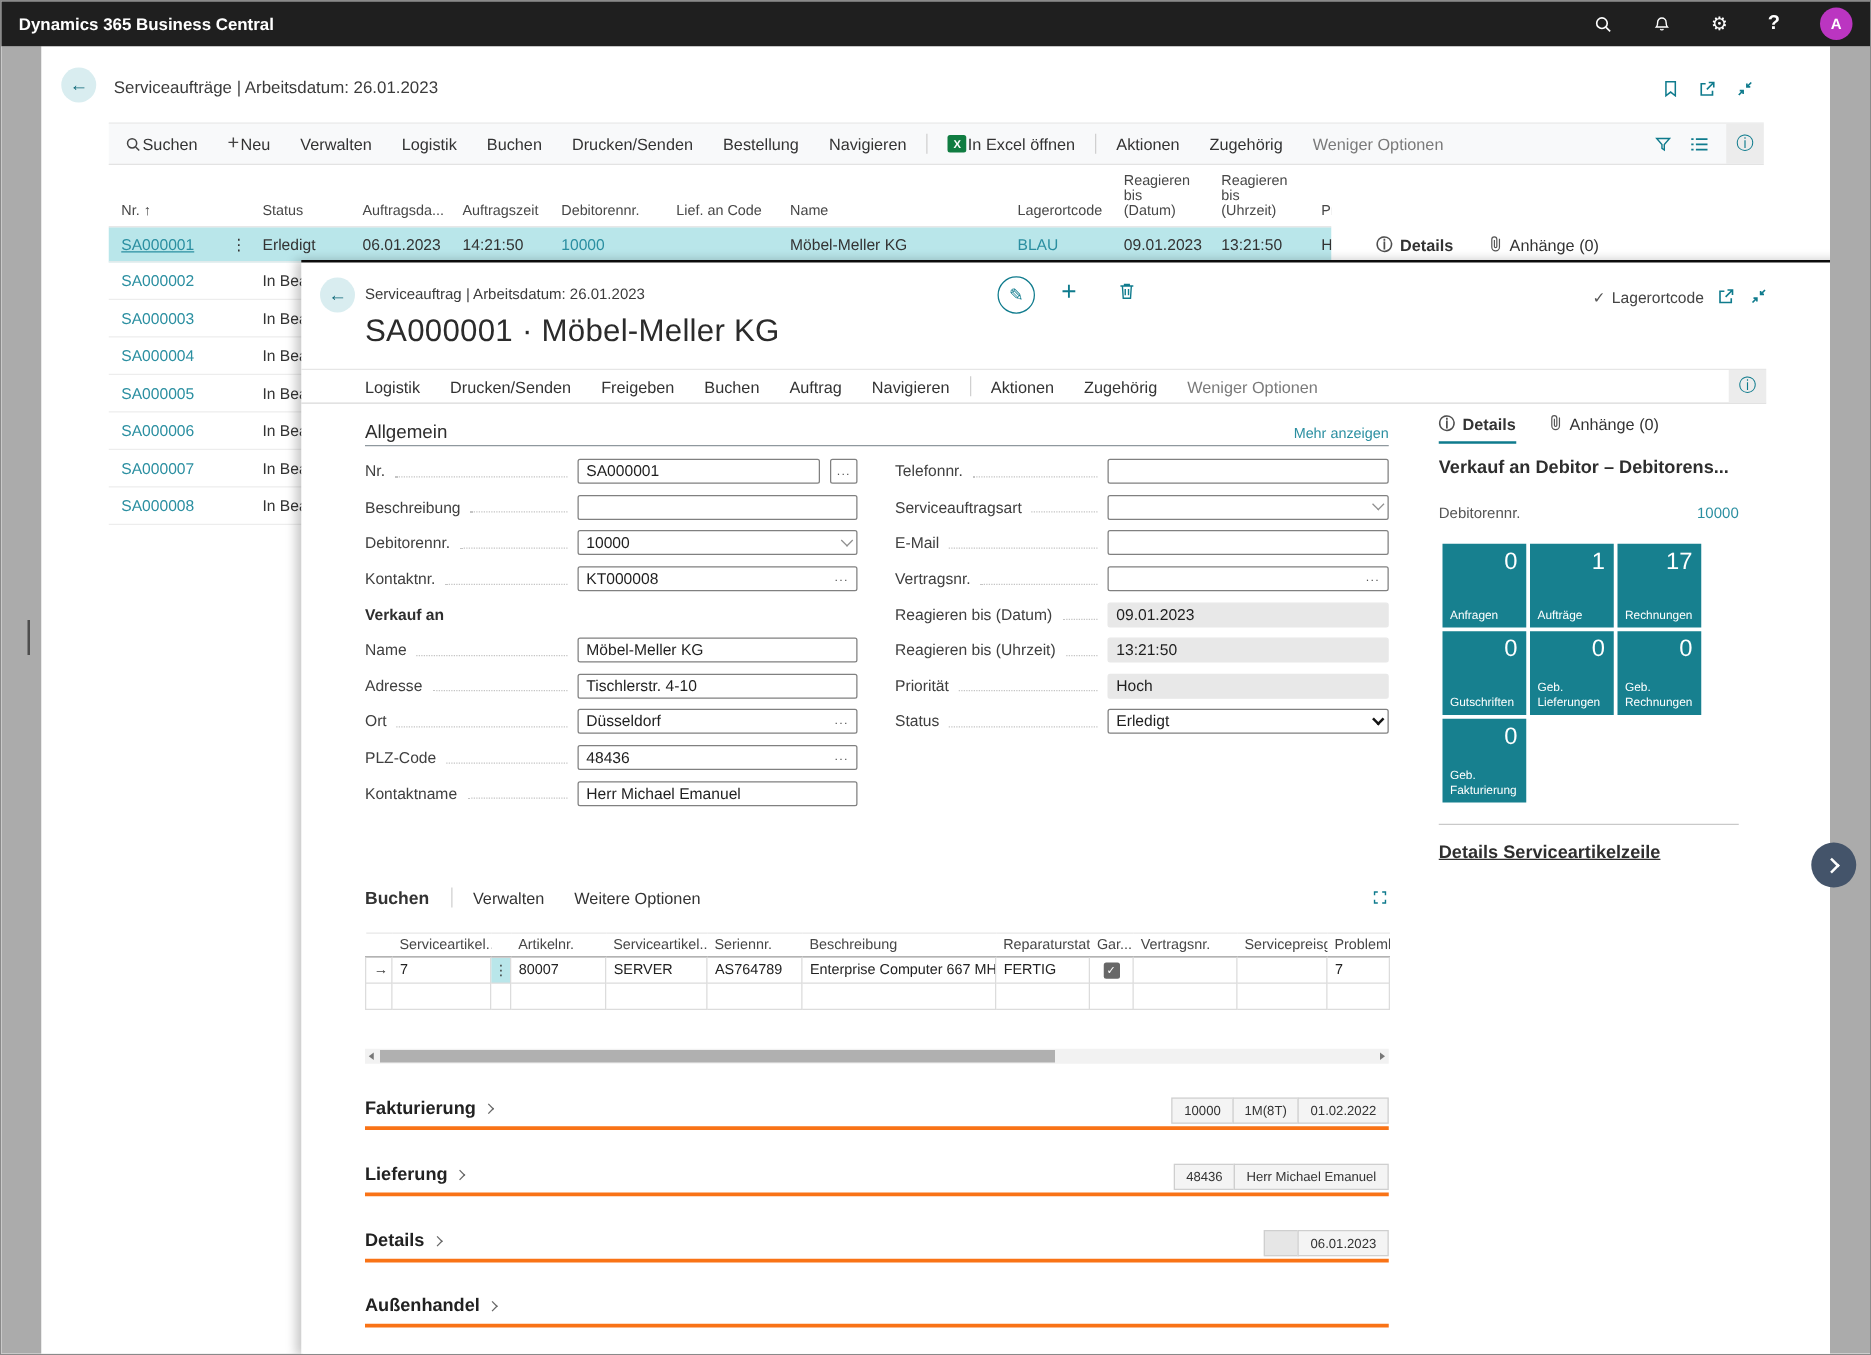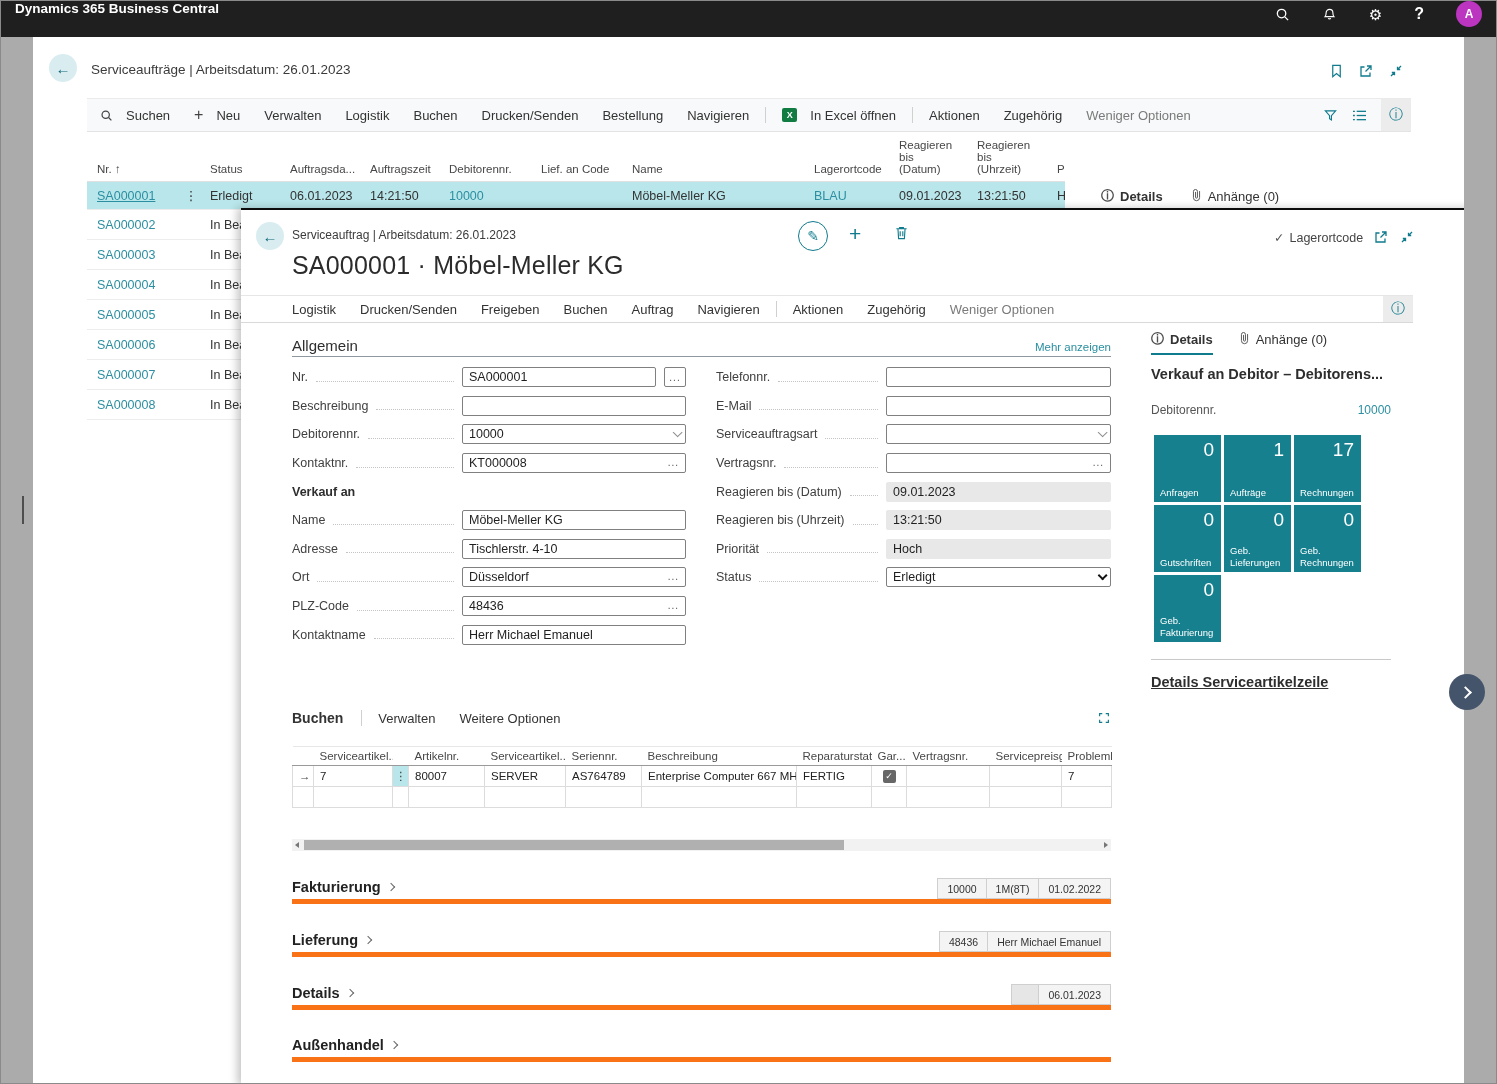--- a/index.html
+++ b/index.html
@@ -3,21 +3,21 @@
 <meta charset="utf-8">
 <style>
   * { margin:0; padding:0; box-sizing:border-box; }
   html,body { background:#e8e8e8; }
   .screen {
     position:relative; width:1497px; height:1084px; background:#fff;
     font-family:"Liberation Sans", sans-serif; overflow:hidden;
     border:1px solid #8a8a8a; color:#333;
   }
   
-  .topbar { position:absolute; left:0; top:0; width:100%; height:36px; background:#1f1f1f; display:flex; align-items:flex-start; z-index:50; }
+  .topbar { position:absolute; left:0; top:0; width:100%; height:36px; background:#1f1f1f; display:flex; align-items:center; z-index:50; }
   .topbar-title { margin-left:14px; font-size:13.5px; font-weight:bold; color:#fff; }
   .topbar-icons { margin-left:auto; display:flex; align-items:center; gap:32px; margin-right:14px; }
   .tb-ico { color:#fff; font-size:15px; line-height:1; display:flex; align-items:center; }
   .avatar { width:26px; height:26px; border-radius:50%; background:#bb35c1; color:#fff; font-size:12px; font-weight:bold; display:flex; align-items:center; justify-content:center; }
   
   .app { position:absolute; top:36px; left:0; right:0; bottom:0; background:#fff; }
   .left-strip  { position:absolute; left:0; top:0; width:32px; height:100%; background:#ababab; z-index:5; }
   .left-strip .thumb { position:absolute; left:21px; top:459px; width:2px; height:28px; background:#4d4d4d; }
   .right-strip { position:absolute; right:0; top:0; width:32px; height:100%; background:#ababab; z-index:30; }
   .next-btn { position:absolute; left:1448px; top:637px; width:36px; height:36px; border-radius:50%;
@@ -25,21 +25,21 @@
   .next-btn .nchev { width:9px; height:9px; border-right:2px solid #fff; border-top:2px solid #fff; transform:rotate(45deg); margin-right:3px; }
   
   .back-circle { position:absolute; width:28px; height:28px; border-radius:50%; background:#d9edf0; color:#0e6878; display:flex; align-items:center; justify-content:center; font-size:15px; }
   .lp-back { left:48px; top:17px; }
   .lp-breadcrumb { position:absolute; left:90px; top:25px; font-size:13.5px; color:#3b3b3b; }
   .lp-head-icons { position:absolute; top:26px; left:1328px; display:flex; gap:14px; align-items:center; }
   .teal-svg { display:flex; align-items:center; }
   
   .action-bar { position:absolute; left:86px; top:61px; width:1324px; height:34px; background:#f8f9fa;
     border-top:1px solid #eaeaea; border-bottom:1px solid #e3e3e3; display:flex; align-items:center; font-size:13px; color:#333; }
-  .action-bar .mi { display:flex; align-items:center; gap:13px; margin:0 12px; white-space:nowrap; cursor:pointer; }
+  .action-bar .mi { display:flex; align-items:center; gap:1px; margin:0 12px; white-space:nowrap; cursor:pointer; }
   .action-bar .mi:first-child { margin-left:13px; }
   .muted { color:#7a7a7a; }
   .vdiv { width:1px; height:16px; background:#d0d0d0; margin:0 4px; }
   .bar-right { margin-left:auto; display:flex; align-items:center; gap:14px; height:100%; }
   .excel-box { width:15px; height:14px; background:#107c41; border-radius:2px; color:#fff; font-size:9px; font-weight:bold; display:flex; align-items:center; justify-content:center; }
   .info-box { width:30px; height:100%; background:#ececec; display:flex; align-items:center; justify-content:center; color:#0f7b8d; font-size:14px; }
   
   .list-table { position:absolute; left:86px; top:100px; width:978px; font-size:12.5px; }
   .lt-head { display:flex; height:45px; align-items:flex-end; border-bottom:1px solid #e0e0e0; color:#474747; font-size:11.5px; }
   .lt-head > div, .lt-row > div { padding:4px 10px 6px 10px; overflow:hidden; white-space:normal; }
@@ -102,21 +102,21 @@
   .lines-table th { border-top:1px solid #e8e8e8; border-bottom:1px solid #9a9a9a; color:#474747; font-weight:normal; font-size:11.5px; text-align:left; padding:3px 6px; vertical-align:bottom; white-space:nowrap; overflow:hidden; }
   .lines-table td { border:1px solid #dcdcdc; padding:1px 6px; height:21px; white-space:nowrap; overflow:hidden; }
   .cell-menu { background:#b9e6ea; text-align:center; padding:1px 2px !important; color:#3a3a3a; }
   .cbx { width:13px; height:13px; background:#676767; border-radius:2px; color:#fff; font-size:9px; line-height:13px; text-align:center; margin:0 auto; }
   .hscroll { position:absolute; left:51px; top:629px; width:819px; height:12px; background:#f2f2f2; }
   .hthumb { position:absolute; left:12px; top:1px; width:540px; height:10px; background:#b0b0b0; }
   .harrow { position:absolute; top:3px; width:0; height:0; border-top:3px solid transparent; border-bottom:3px solid transparent; }
   .harrow.l { left:3px; border-right:4px solid #777; }
   .harrow.r { right:3px; border-left:4px solid #777; }
   
-  .sec { position:absolute; left:51px; width:819px; height:26px; border-bottom:5px solid #f97316; }
+  .sec { position:absolute; left:51px; width:819px; height:26px; border-bottom:3px solid #f97316; }
   .sec .st { font-size:14.5px; font-weight:bold; color:#222; display:inline-flex; align-items:center; gap:7px; }
   .sec .schev { width:6px; height:6px; border-right:1.5px solid #666; border-bottom:1.5px solid #666; transform:rotate(-45deg); }
   .chips { position:absolute; right:0; top:0; display:flex; }
   .chip { border:1px solid #cfcfcf; margin-left:-1px; background:#f4f4f4; height:21px; display:flex; align-items:center; padding:0 9px; font-size:10.5px; color:#333; white-space:nowrap; }
   .chip.empty { width:28px; background:#e6e6e6; }
   .sec1{top:668px;} .sec2{top:721px;} .sec3{top:774px;} .sec4{top:826px;}
   
   .fb { position:absolute; left:910px; top:120px; width:245px; height:590px; }
   .fbtabs { position:absolute; left:0; top:0; display:flex; gap:26px; font-size:13px; color:#333; }
   .fbtabs .fbtab.active { position:relative; }
@@ -460,32 +460,32 @@
 
       <div class="fcol fcol-r">
         <div class="frow">
           <span class="flabel">Telefonnr.</span>
             <span class="leader"></span>
           <div class="ctl">
               <span></span>
             </div>
         </div>
         <div class="frow">
-          <span class="flabel">E-Mail</span>
-            <span class="leader"></span>
-          <div class="ctl">
-              <span></span>
-            </div>
-        </div>
-        <div class="frow">
           <span class="flabel">Serviceauftragsart</span>
             <span class="leader"></span>
           <div class="ctl">
               <span></span>
               <span class="chev"></span>
+            </div>
+        </div>
+        <div class="frow">
+          <span class="flabel">E-Mail</span>
+            <span class="leader"></span>
+          <div class="ctl">
+              <span></span>
             </div>
         </div>
         <div class="frow">
           <span class="flabel">Vertragsnr.</span>
             <span class="leader"></span>
           <div class="ctl">
               <span></span>
               <span class="dots">...</span>
             </div>
         </div>

